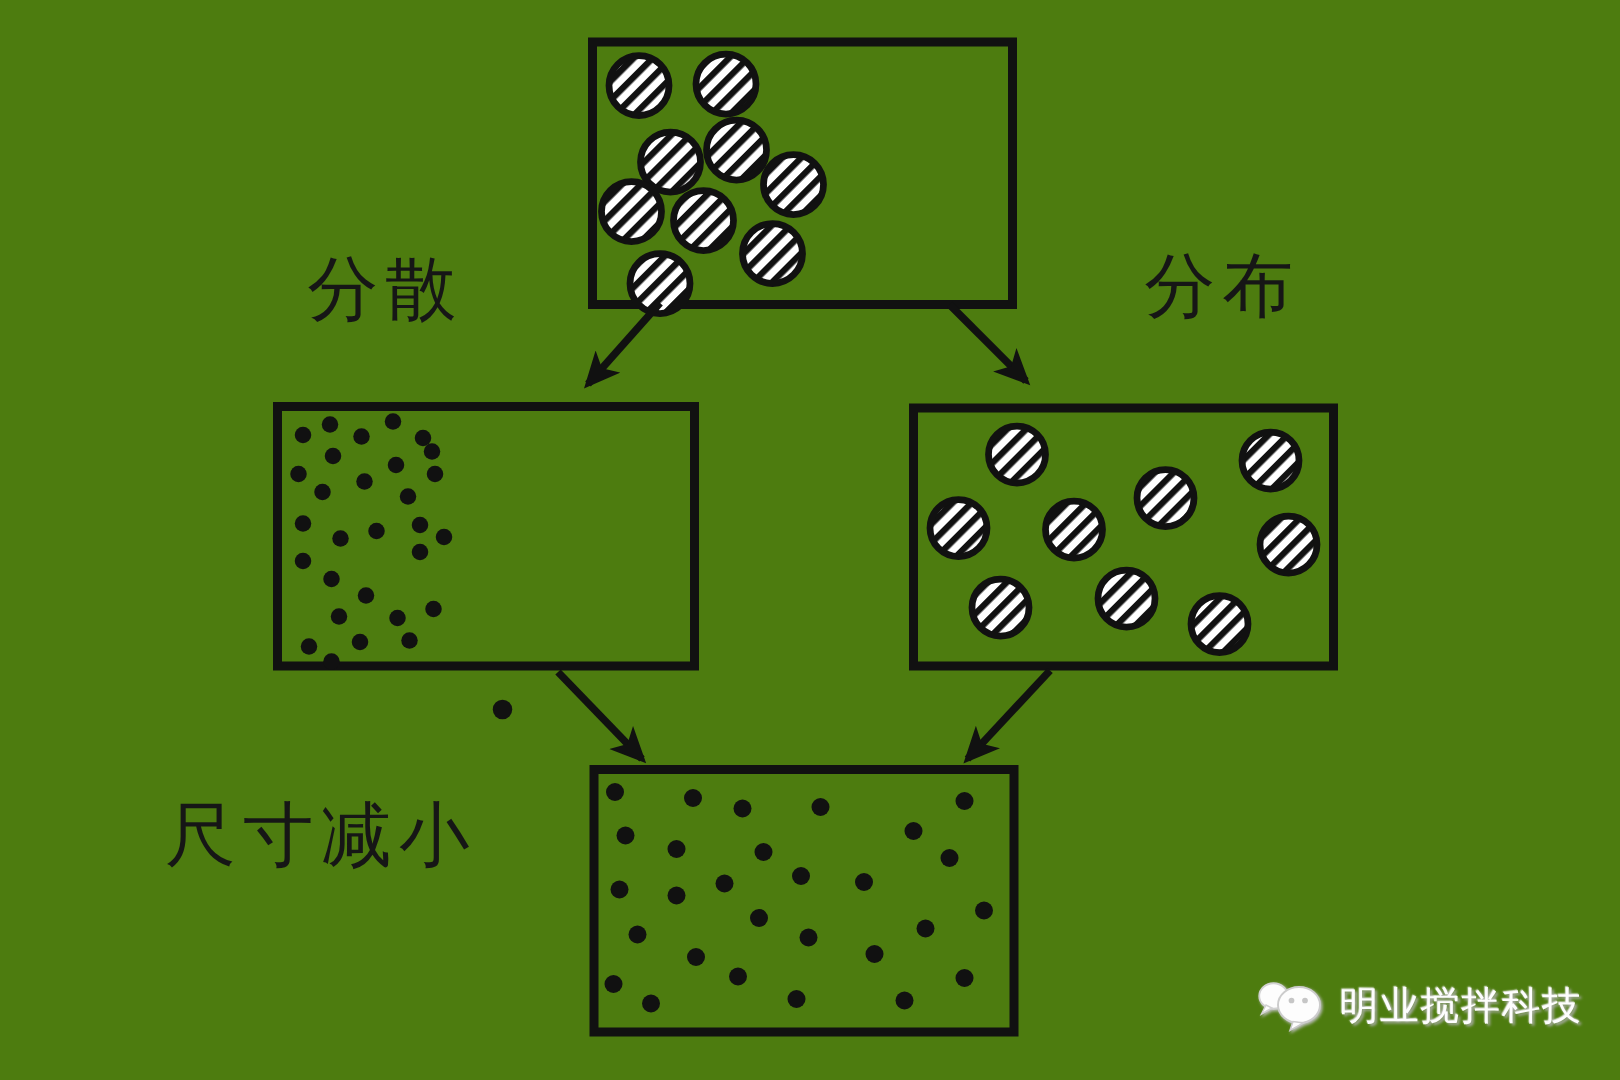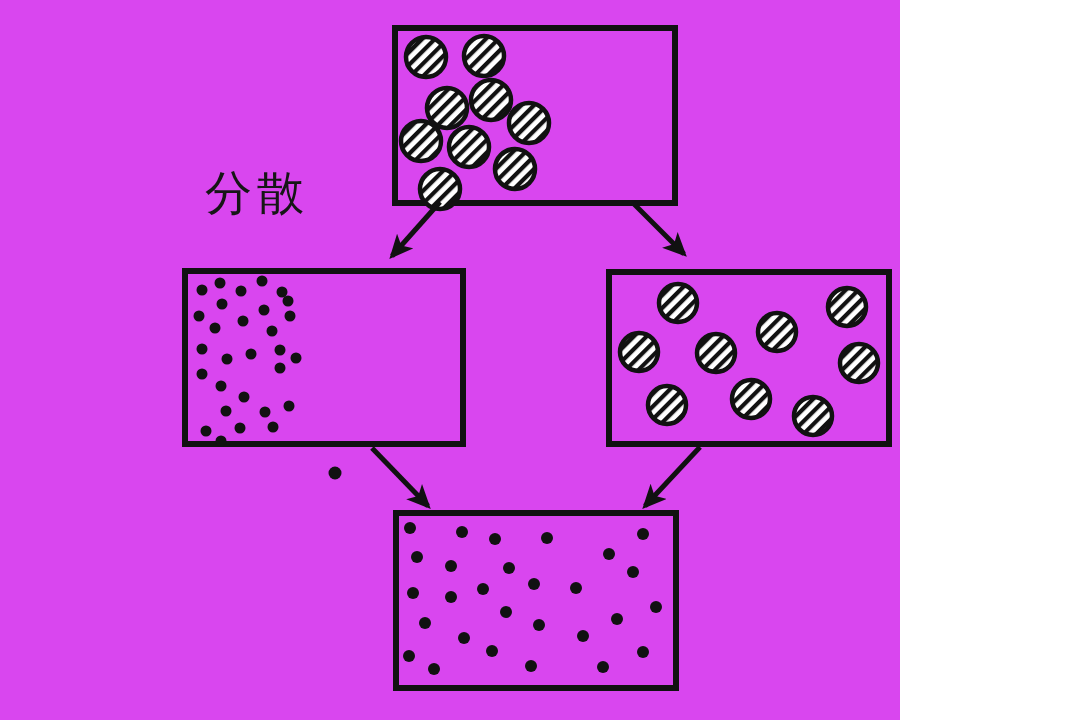--- a/index.html
+++ b/index.html
@@ -1,20 +1,20 @@
 <!DOCTYPE html>
 <html><head>
 <meta charset="utf-8">
 <style>
   html, body { margin: 0; padding: 0; background: #ffffff; }
   .canvas {
     position: relative;
-    width: 900px;
+    width: 1080px;
     height: 720px;
-    background: #d946ef;
+    background: #4d7c0f;
     overflow: hidden;
     font-family: Liberation Serif, serif;
   }
   svg.diagram { position: absolute; left: 0; top: 0; }
   .dlabel {
     position: absolute;
     transform: translate(-50%, -50%);
     color: #161616;
     font-size: 47px;
     font-weight: 500;
@@ -138,15 +138,28 @@
       <circle cx="531" cy="666" r="6" fill="#111111" stroke="none" stroke-width="0"></circle>
       <circle cx="603" cy="667" r="6" fill="#111111" stroke="none" stroke-width="0"></circle>
       <line x1="440" y1="202" x2="392" y2="256" stroke="#111111" stroke-width="5" marker-end="url(#arrowhead)"></line>
       <line x1="633" y1="203" x2="684" y2="254" stroke="#111111" stroke-width="5" marker-end="url(#arrowhead)"></line>
       <line x1="372" y1="448" x2="428" y2="506" stroke="#111111" stroke-width="5" marker-end="url(#arrowhead)"></line>
       <line x1="700" y1="447" x2="645" y2="506" stroke="#111111" stroke-width="5" marker-end="url(#arrowhead)"></line>
       <circle cx="335" cy="473" r="6.5" fill="#111111"></circle>
     </svg>
 
   <div class="dlabel label-dispersion">分散</div>
+  <div class="dlabel label-distribution">分布</div>
+  <div class="dlabel label-size-reduction">尺寸减小</div>
 
+  <div class="watermark">
+    <svg class="wm-icon" width="46" height="40" viewBox="0 0 46 40">
+      <ellipse cx="11" cy="14" rx="9.5" ry="8.5" fill="#fdfdfd" stroke="#d2d2d2" stroke-width="1.2"></ellipse>
+      <path d="M6,20 L3,26 L10,22 Z" fill="#fdfdfd" stroke="#d2d2d2" stroke-width="1"></path>
+      <ellipse cx="28" cy="20" rx="14" ry="12" fill="#fdfdfd" stroke="#cccccc" stroke-width="1.3"></ellipse>
+      <path d="M24,31 L22,37 L31,32 Z" fill="#fdfdfd" stroke="#cccccc" stroke-width="1"></path>
+      <circle cx="23" cy="17" r="1.9" fill="#c6c6c6"></circle>
+      <circle cx="32" cy="17" r="1.9" fill="#c6c6c6"></circle>
+    </svg>
+    <span class="watermark-text">明业搅拌科技</span>
+  </div>
 
 </div>
 
 </body></html>

